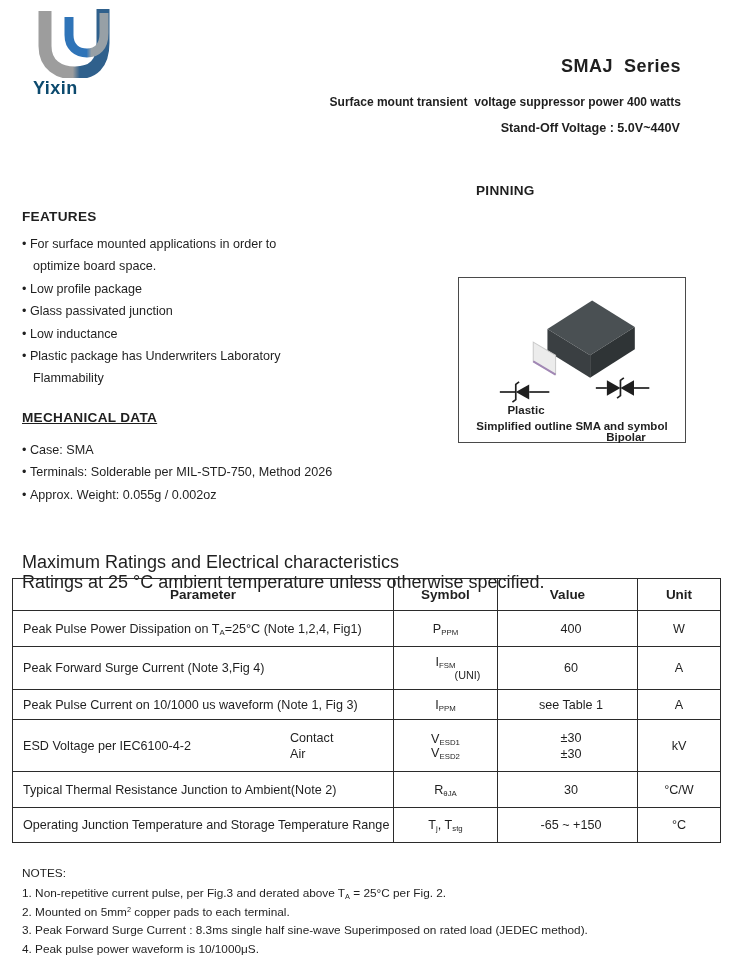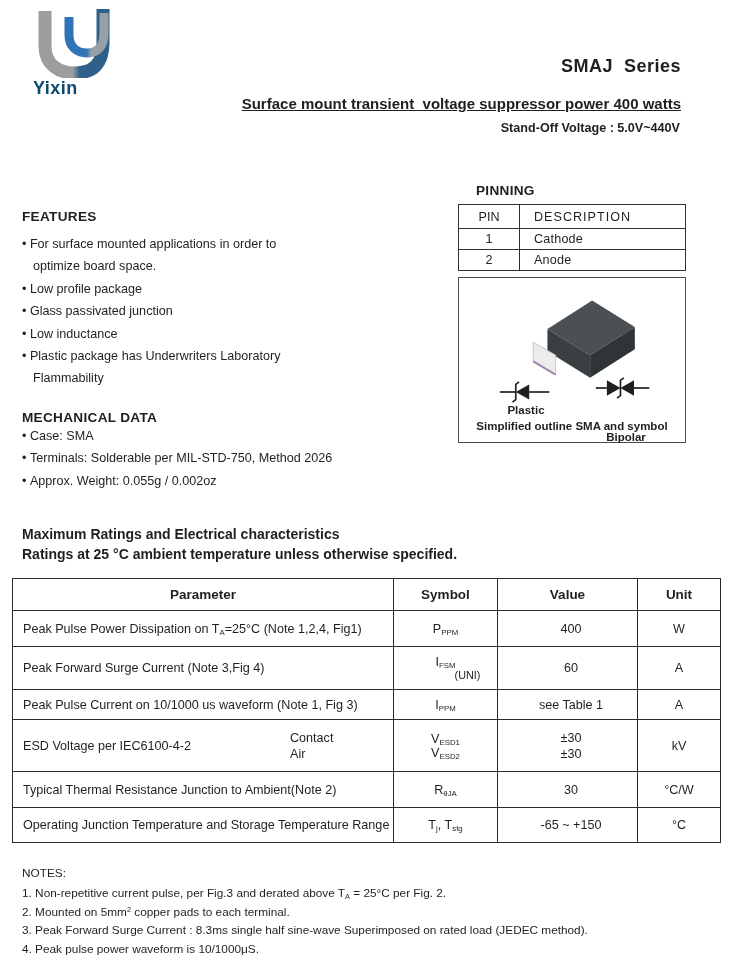--- a/index.html
+++ b/index.html
@@ -6,29 +6,29 @@
   .page {
     position:relative; width:732px; height:972px; background:#ffffff;
     font-family:"Liberation Sans","DejaVu Sans",sans-serif; color:#1f1f1f;
     overflow:hidden;
   }
 
   
   .logo { position:absolute; left:33px; top:8px; width:110px; }
   .brand { color:#0c4a6e; font-weight:bold; font-size:18px; letter-spacing:0.5px; margin-top:-4px; }
   .series-title { position:absolute; top:56px; right:51px; font-size:18px; font-weight:bold; white-space:pre; letter-spacing:0.5px;text-align:right; }
-  .subtitle { position:absolute; top:95px; right:51px; font-size:15px; font-weight:bold; white-space:pre;text-decoration:underline; }
+  .subtitle { position:absolute; top:95px; right:51px; font-size:12px; font-weight:bold; white-space:pre; }
   .standoff { position:absolute; top:121px; right:52px; font-size:12.6px; font-weight:bold; white-space:pre; }
 
   
   .section-title { font-size:13.6px; font-weight:bold; letter-spacing:0.3px; }
   .features { position:absolute; left:22px; top:209px; width:420px; }
   .features .section-title { margin-bottom:9px; }
   .mechanical { position:absolute; left:22px; top:410px; width:430px; }
-  .mechanical .section-title { margin-bottom:0; }
+  .mechanical .section-title { margin-bottom:14px;text-decoration:underline; }
   .bullet-item div { font-size:12.6px; line-height:22.4px; }
   .bullet-item .first::before { content:"\2022\00a0"; }
   .bullet-item .cont { padding-left:11px; }
 
   
   .pinning { position:absolute; left:458px; top:183px; }
   .pinning .section-title { margin-left:18px; margin-bottom:6px; }
   .pin-table { border-collapse:collapse; width:228px; table-layout:fixed; }
   .pin-table th, .pin-table td { border:1.5px solid #2e2e2e; font-size:12.6px; font-weight:normal; }
   .pin-table th { height:21px; }
@@ -41,21 +41,21 @@
   .outline-box { position:absolute; left:458px; top:277px; width:228px; height:166px; border:1.5px solid #4a4a4a; box-sizing:border-box; background:#fff; }
   .pkg-img { position:absolute; left:58px; top:6px; }
   .uni-sym { position:absolute; left:40px; top:101px; }
   .bi-sym  { position:absolute; left:136px; top:97px; }
   .sym-label { position:absolute; width:90px; text-align:center; font-size:11.5px; font-weight:bold; }
   .uni-label { left:22px; top:126px; }
   .bi-label  { left:122px; top:121px;margin-top:32px; }
   .box-caption { position:absolute; left:0; right:0; top:142px; text-align:center; font-size:11.5px; font-weight:bold; }
 
   
-  .ratings-heading { position:absolute; left:22px; top:524px; font-size:14px; font-weight:bold; line-height:20px; }
+  .ratings-heading { position:absolute; left:22px; top:552px; font-size:18px; font-weight:normal; line-height:20px; }
 
   
   .ratings-table { position:absolute; left:12px; top:578px; width:708px; border-collapse:collapse; table-layout:fixed; }
   .ratings-table th, .ratings-table td { border:1.5px solid #2b2b2b; font-size:12.6px; vertical-align:middle; }
   .ratings-table thead th { height:29px; font-size:13.5px; font-weight:bold; text-align:center; }
   .ratings-table tbody tr:nth-child(1){ height:36px; }
   .ratings-table tbody tr:nth-child(2){ height:43px; }
   .ratings-table tbody tr:nth-child(3){ height:30px; }
   .ratings-table tbody tr:nth-child(4){ height:52px; }
   .ratings-table tbody tr:nth-child(5){ height:36px; }
@@ -141,38 +141,20 @@
           <div class="first">Terminals: Solderable per MIL-STD-750, Method 2026</div>
         </div>
         <div class="bullet-item">
           <div class="first">Approx. Weight: 0.055g / 0.002oz</div>
         </div>
       </div>
   </div>
 
   <div class="pinning">
     <div class="section-title">PINNING</div>
-    <table class="pin-table">
-      <thead>
-          <tr id="pin-head">
-            <th class="pin-col">PIN</th>
-            <th class="desc-col">DESCRIPTION</th>
-          </tr>
-        </thead>
-      <tbody id="pin-body">
-          <tr>
-            <td class="pin-col">1</td>
-            <td class="desc-col">Cathode</td>
-          </tr>
-          <tr>
-            <td class="pin-col">2</td>
-            <td class="desc-col">Anode</td>
-          </tr>
-        </tbody>
-    </table>
   </div>
 
   <div class="outline-box">
     <svg class="pkg-img" width="132" height="94" viewBox="0 0 130 92">
       <polygon points="30,44 74,16 116,42 72,70" fill="#4a5053"></polygon>
       <polygon points="30,44 72,70 72,92 30,66" fill="#3a3f42"></polygon>
       <polygon points="72,70 116,42 116,64 72,92" fill="#2f3436"></polygon>
       <polygon points="16,57 38,70 38,89 16,76" fill="#ececec" stroke="#c9c9c9" stroke-width="1"></polygon>
       <polyline points="16,76 38,89" fill="none" stroke="#a187b4" stroke-width="2"></polyline>
     </svg>

